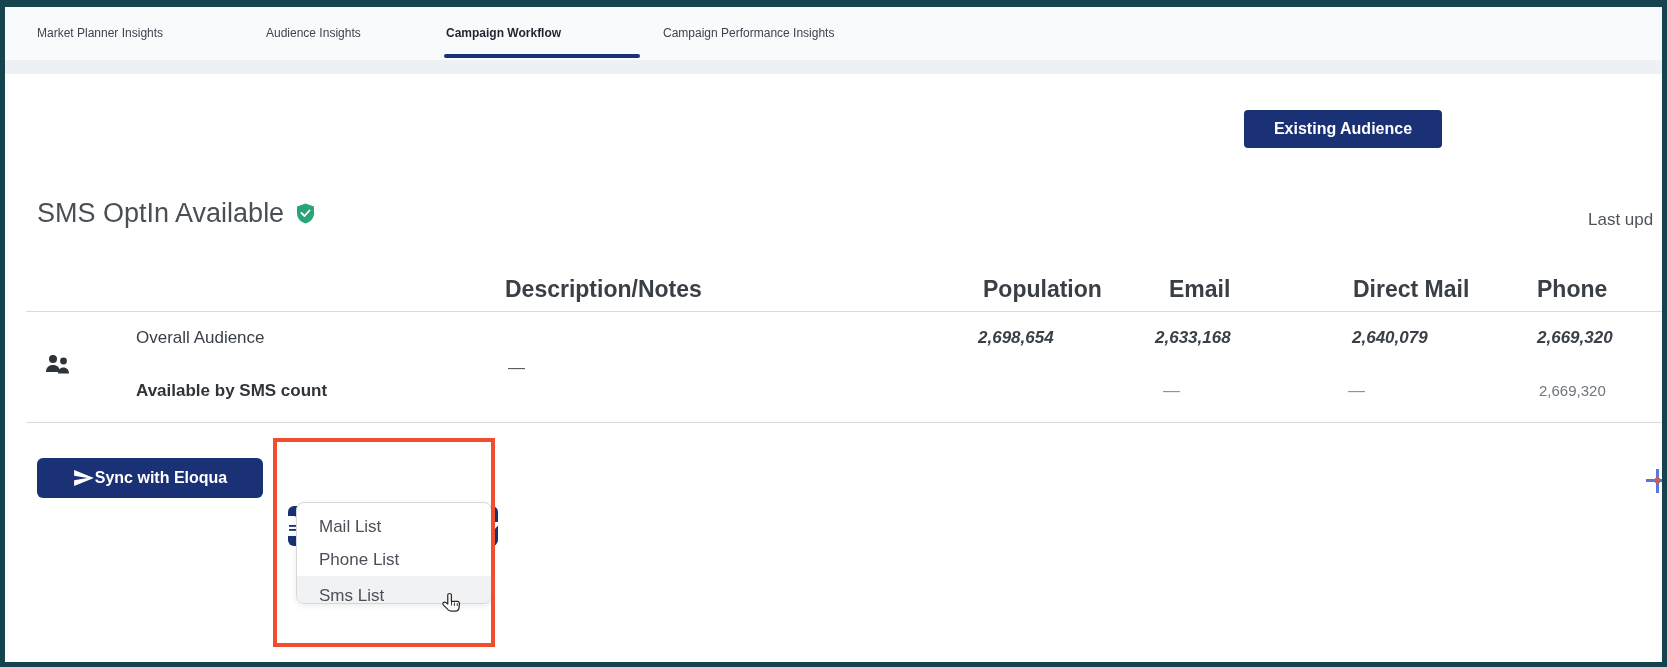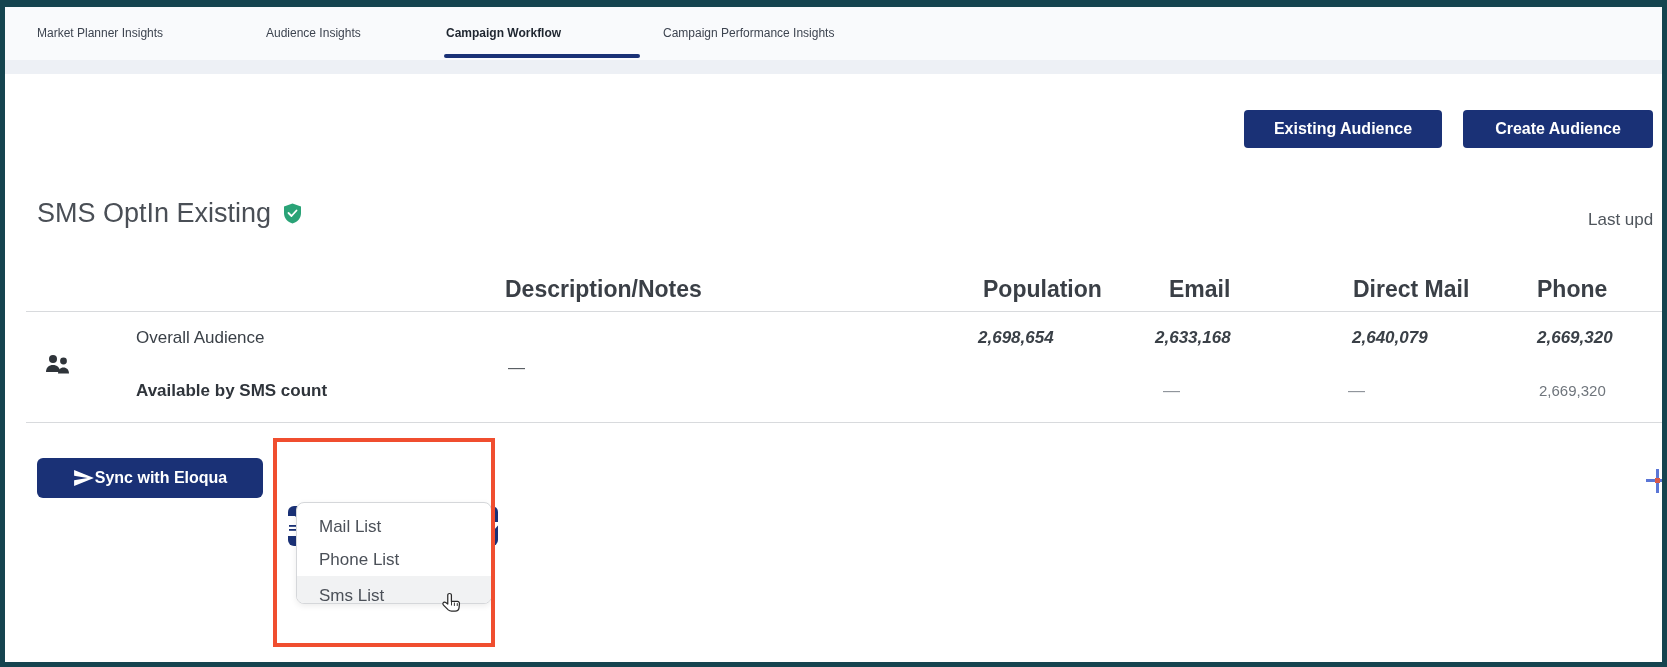--- a/index.html
+++ b/index.html
@@ -60,24 +60,23 @@
 
   <div class="navbar"></div>
   <div class="nav-band"></div>
   <div class="tab" style="left:37px;">Market Planner Insights</div>
   <div class="tab" style="left:266px;">Audience Insights</div>
   <div class="tab active" style="left:446px;">Campaign Workflow</div>
   <div class="tab" style="left:663px;">Campaign Performance Insights</div>
   <div class="tab-underline"></div>
 
   <button class="btn btn-existing">Existing Audience</button>
-  <button class="btn btn-create-aud">Create Audience</button>
 
   <div class="aud-heading">
-    <span>SMS OptIn Existing</span>
+    <span>SMS OptIn Available</span>
     <span style="display:inline-flex;">
       <svg width="19" height="21" viewBox="0 0 19 21">
         <path d="M9.5 0.5 L18 3.5 V10 C18 15.5 14.5 19 9.5 20.5 C4.5 19 1 15.5 1 10 V3.5 Z" fill="#2aa377"></path>
         <polyline points="5.5,10 8.5,13 13.5,7.5" fill="none" stroke="#ffffff" stroke-width="1.8" stroke-linecap="round" stroke-linejoin="round"></polyline>
       </svg>
     </span>
   </div>
   <div class="last-updated">Last upd</div>
 
   <div class="hline" style="left:26px; top:311px; width:1636px;"></div>

